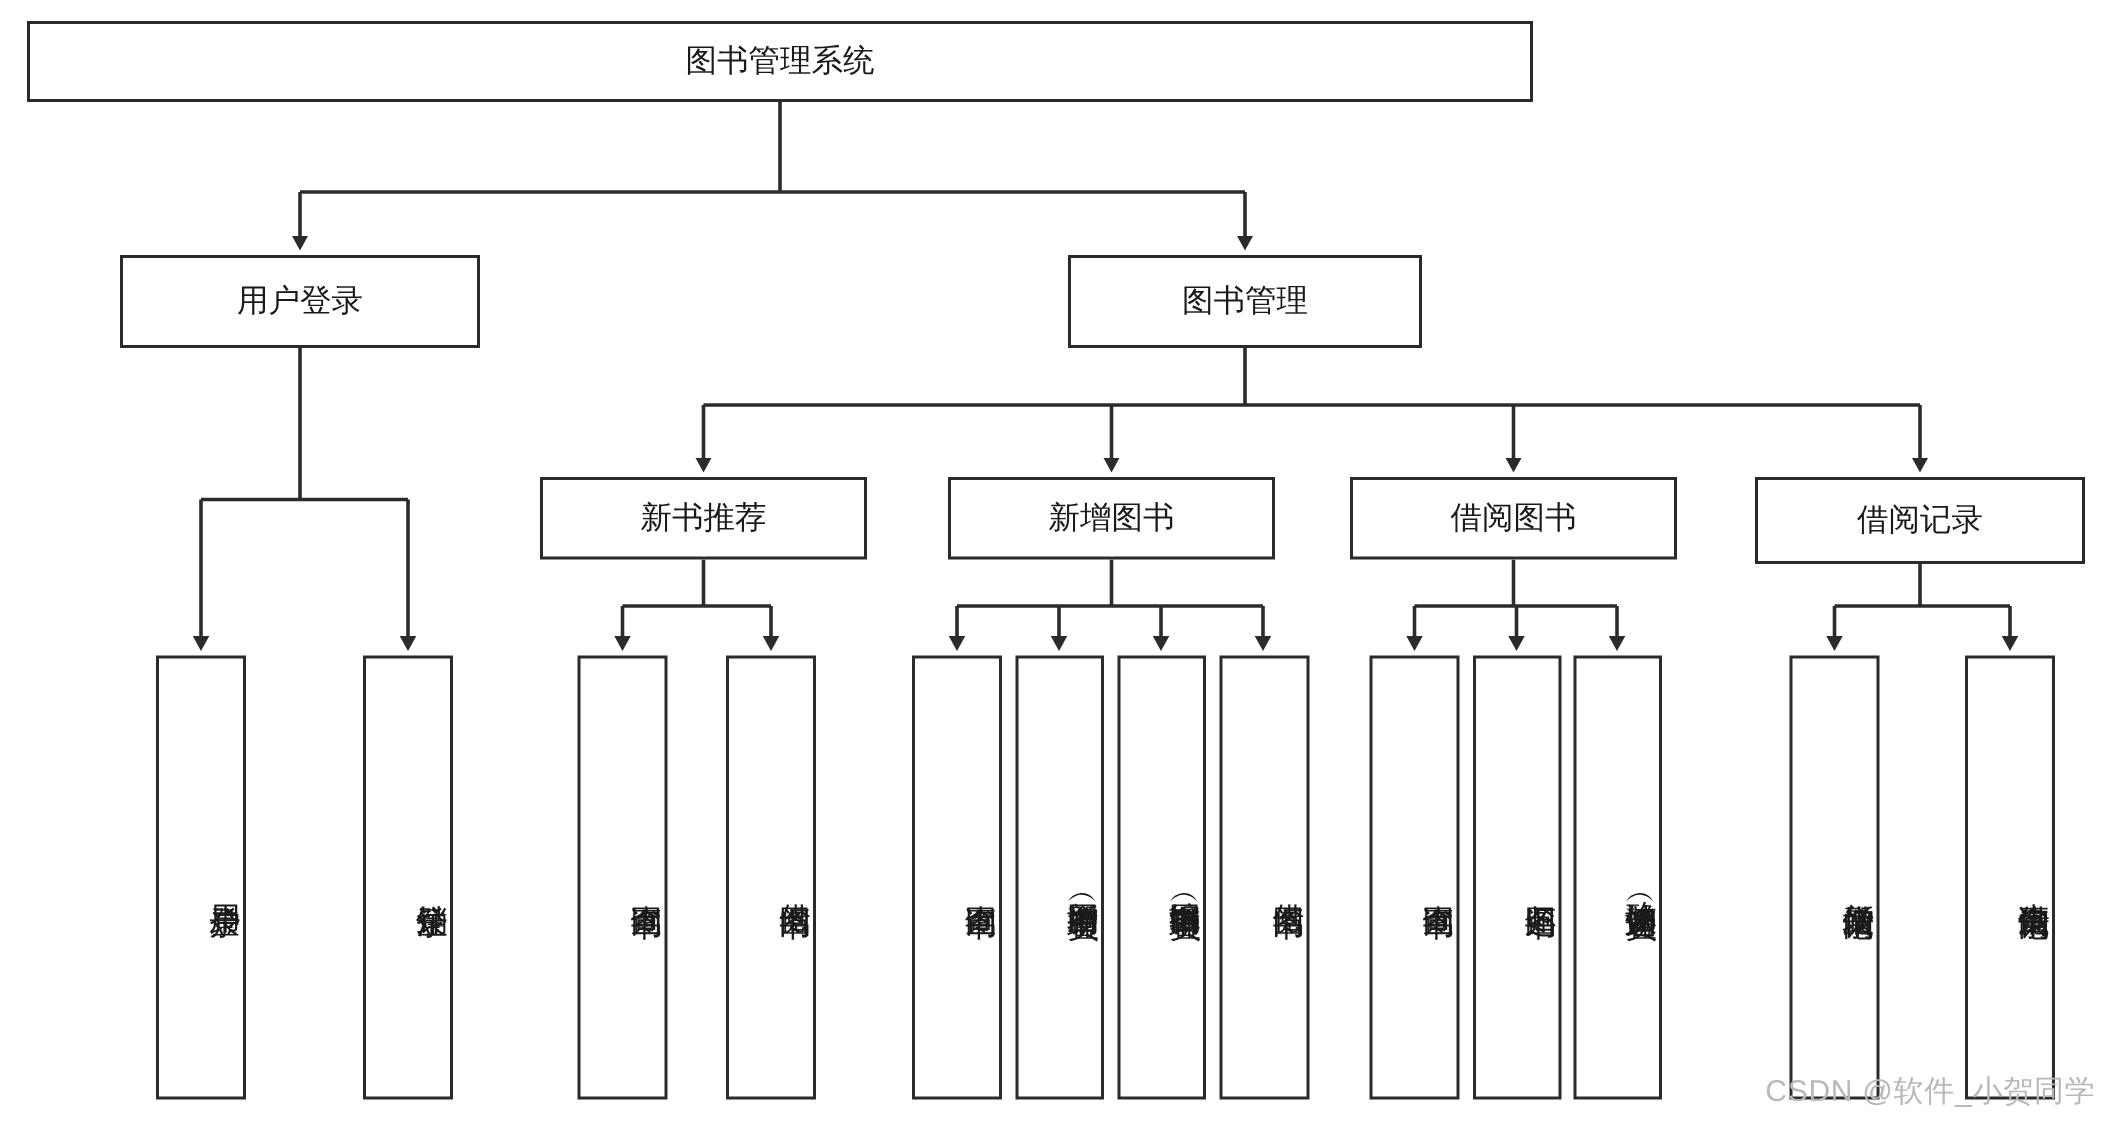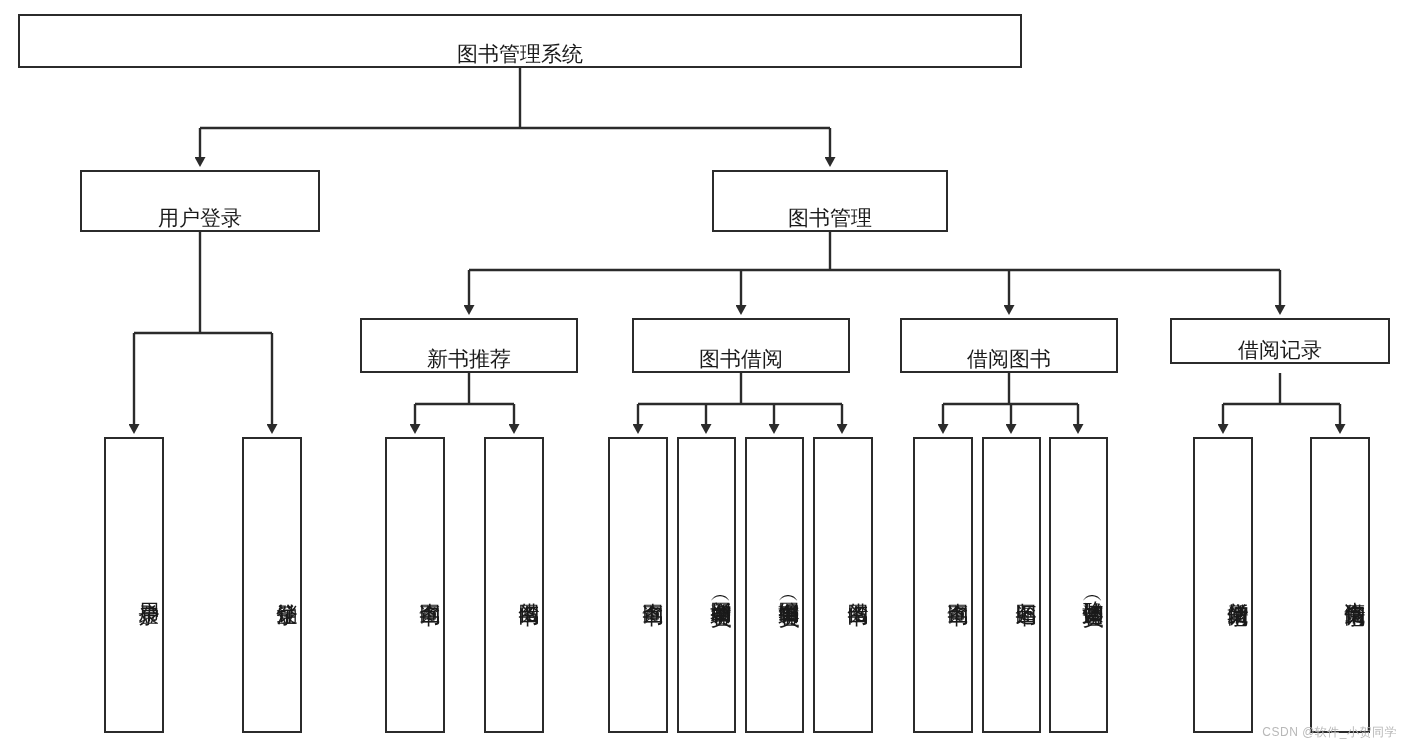--- a/index.html
+++ b/index.html
@@ -5,42 +5,42 @@
   html,body{margin:0;padding:0;background:#ffffff;}
   body{font-family:"Liberation Sans","DejaVu Sans",sans-serif;}
   #stage{position:relative;width:1405px;height:747px;background:#ffffff;overflow:hidden;}
   #svg-layer{position:absolute;left:0;top:0;width:1405px;height:747px;}
   .node{
     position:absolute;
     box-sizing:border-box;
     border:2px solid #2b2b2b;
     background:#ffffff;
     display:flex;
-    align-items:flex-end;
+    align-items:center;
     justify-content:center;
     color:#1a1a1a;
     z-index:2;
   }
   .node.h{ font-size:21px; line-height:1.2; }
   .node.v{
     font-size:21px;
     line-height:1.22;
     writing-mode:vertical-rl;
     text-orientation:upright;
     align-items:flex-start;
     justify-content:center;
     padding-top:6px;
     letter-spacing:1px;
   }
   .node.v span{ display:block; white-space:nowrap; }
   .watermark{
     position:absolute;
     right:8px;
     bottom:6px;
-    font-size:12px;
+    font-size:20px;
     color:#b8b8b8;
     letter-spacing:0.5px;
     z-index:3;
     user-select:none;
   }
 </style>
 </head>
 <body>
 
 <div id="stage">
@@ -104,26 +104,26 @@
     <span>用户登录</span>
   </div>
   <div class="node h" style="left:360px;top:318px;width:218px;height:55px;">
     <span>新书推荐</span>
   </div>
 
   <div class="node h" style="left:712px;top:170px;width:236px;height:62px;">
     <span>图书管理</span>
   </div>
   <div class="node h" style="left:632px;top:318px;width:218px;height:55px;">
-    <span>图书借阅</span>
+    <span>新增图书</span>
   </div>
   <div class="node h" style="left:900px;top:318px;width:218px;height:55px;">
     <span>借阅图书</span>
   </div>
-  <div class="node h" style="left:1170px;top:318px;width:220px;height:46px;">
+  <div class="node h" style="left:1170px;top:318px;width:220px;height:58px;">
     <span>借阅记录</span>
   </div>
 
   <div class="node v" style="left:104px;top:437px;width:60px;height:296px;">
     <span>用户登录</span>
   </div>
   <div class="node v" style="left:242px;top:437px;width:60px;height:296px;">
     <span>注销登录</span>
   </div>
 

